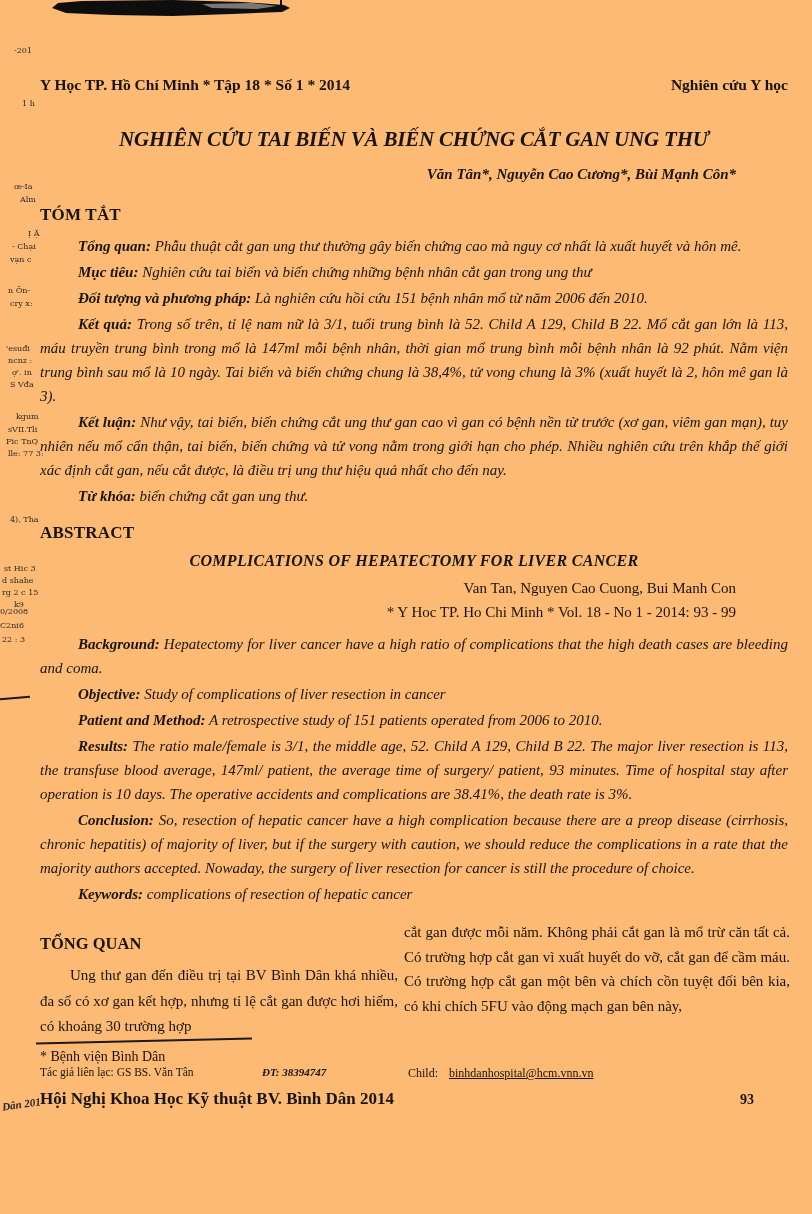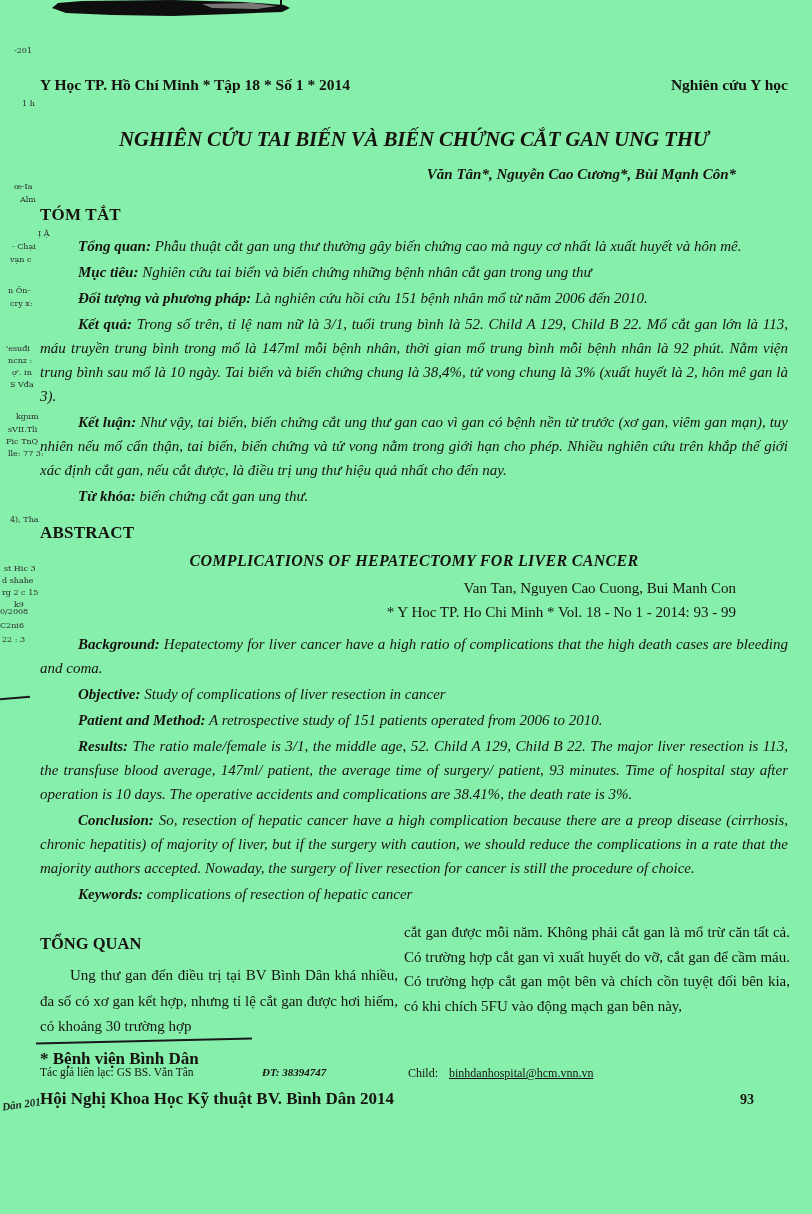--- a/index.html
+++ b/index.html
@@ -1,18 +1,18 @@
 <!DOCTYPE html>
 <html><head>
 <meta charset="utf-8">
 <style>
   html,body{margin:0;padding:0;}
   .page{
     position:relative;width:812px;height:1214px;overflow:hidden;
-    background:#86efac;color:#17140f;
+    background:#fdba74;color:#17140f;
     font-family:"Liberation Serif", serif;
   }
   
   .smear{position:absolute;left:52px;top:0;}
   .vtick{position:absolute;left:280px;top:0;width:2px;height:11px;background:#121212;}
   .margin-artifacts span{
     position:absolute;font-size:8px;color:#2b2b2b;line-height:9px;white-space:nowrap;
     font-family:"DejaVu Serif", serif;
   }
   .edge-dash{position:absolute;left:0;top:697px;width:30px;height:2px;background:#1a1a1a;transform:rotate(-5deg);}
@@ -43,21 +43,21 @@
   .encite{position:absolute;left:40px;right:76px;top:604px;text-align:right;font-size:15px;}
   
   .tq-head{position:absolute;left:40px;top:934px;font-weight:bold;font-size:16.5px;}
   .col-left{position:absolute;left:40px;width:358px;top:963px;font-size:15px;line-height:25.5px;
     text-align:justify;text-indent:30px;}
   .col-right{position:absolute;left:404px;width:386px;top:920px;font-size:15px;line-height:24.5px;
     text-align:justify;}
   
   .fn-rule{position:absolute;left:36px;top:1040px;width:216px;height:2px;background:#1a1a1a;
     transform:rotate(-1.3deg);}
-  .fn1{position:absolute;left:40px;top:1049px;font-size:17px;font-weight:bold;}
+  .fn1{position:absolute;left:40px;top:1049px;font-size:14px;font-weight:normal;}
   .fn-contact{position:absolute;left:40px;top:1066px;font-size:11.5px;}
   .fn-phone{position:absolute;left:262px;top:1066px;font-size:11px;font-weight:bold;font-style:italic;}
   .fn-email{position:absolute;left:408px;top:1066px;font-size:12px;}
   .fn-email a{color:#17140f;text-decoration:underline;margin-left:8px;}
   .footer-conf{position:absolute;left:40px;top:1089px;font-weight:bold;font-size:17px;}
   .footer-page{position:absolute;right:58px;top:1092px;font-size:14px;font-weight:bold;}
 </style>
 </head>
 <body>
 
@@ -67,21 +67,21 @@
     <polygon points="0,8 6,3 30,1 120,0 190,2 232,5 238,8 230,12 180,14 120,16 60,15 14,13" fill="#0e0e0e"></polygon>
     <polygon points="150,4 200,3 225,6 205,9 160,8" fill="#fcfbf7" opacity="0.45"></polygon>
   </svg>
   <div class="vtick"></div>
 
   <div class="margin-artifacts">
     <span style="top:46px;left:14px">-201</span>
     <span style="top:99px;left:22px">1 h</span>
     <span style="top:182px;left:14px">œ-Ia</span>
     <span style="top:195px;left:20px">Alm</span>
-    <span style="top:229px;left:38px">Ị Ặ</span>
+    <span style="top:229px;left:28px">Ị Ặ</span>
     <span style="top:242px;left:12px">- Chại</span>
     <span style="top:255px;left:10px">vạn c</span>
     <span style="top:286px;left:8px">n Ôn-</span>
     <span style="top:299px;left:10px">cry x:</span>
     <span style="top:344px;left:6px">'esuđi</span>
     <span style="top:356px;left:8px">ncnz :</span>
     <span style="top:368px;left:12px">ợ'. in</span>
     <span style="top:380px;left:10px">S Vđa</span>
     <span style="top:412px;left:16px">kgum</span>
     <span style="top:425px;left:8px">sVII.Tli</span>

